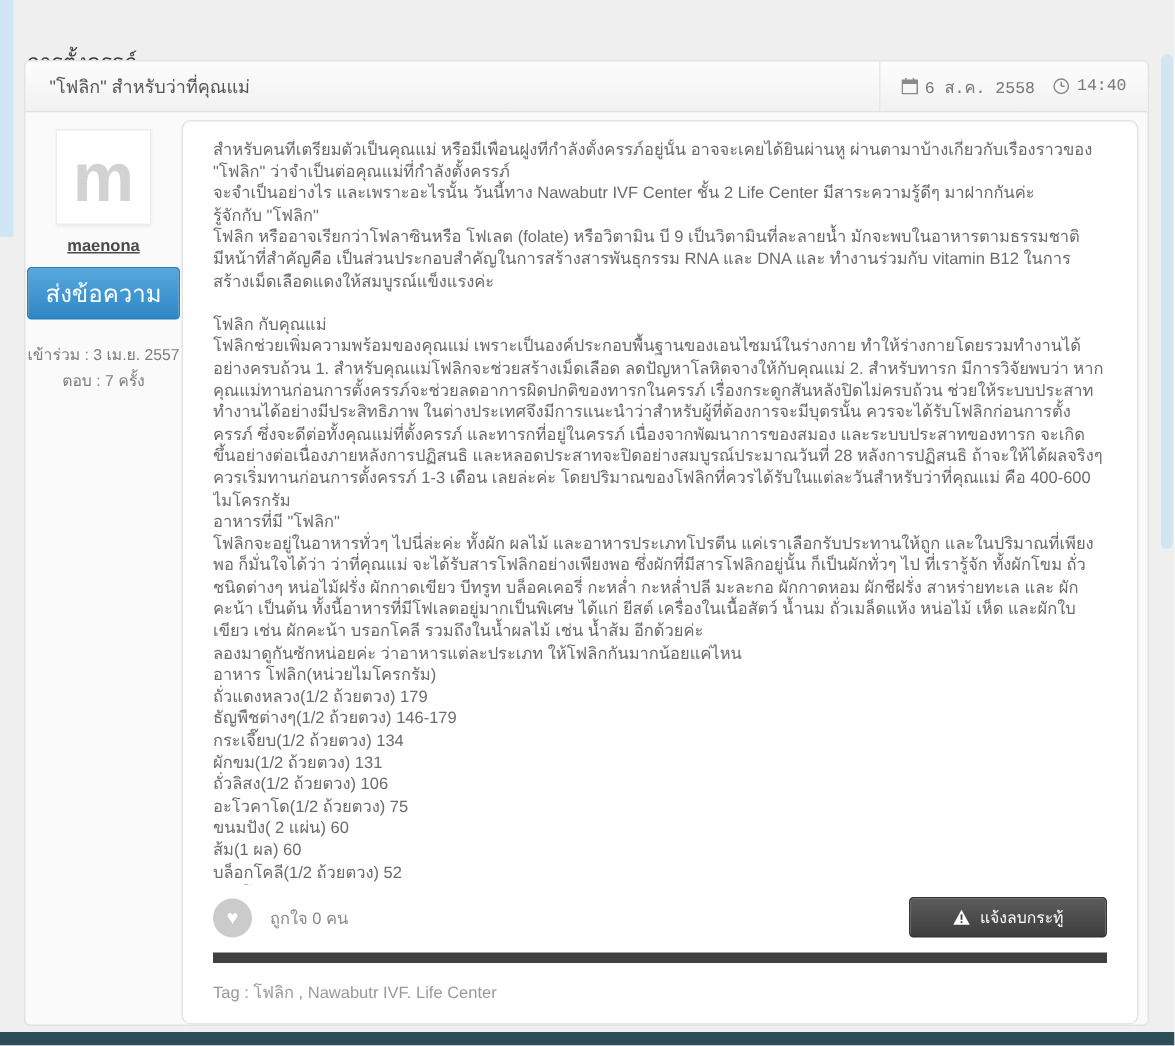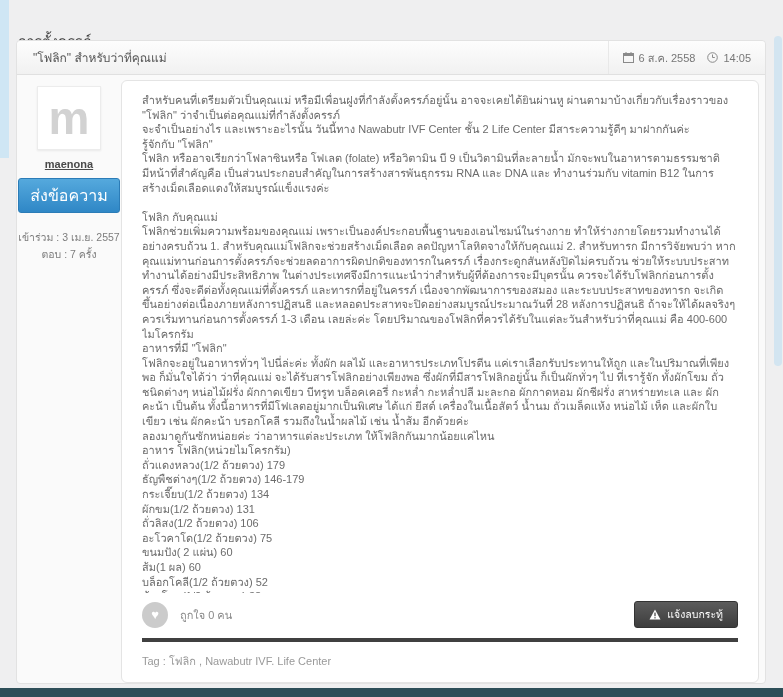--- a/index.html
+++ b/index.html
@@ -19,21 +19,21 @@
     position:absolute; left:16px; top:40px; width:750px; height:644px;
     background:#fafafa; border:1px solid #e2e2e2; border-radius:4px;
   }
   .title-bar {
     height:34px; background:linear-gradient(#fdfdfd,#f1f1f1);
     border-bottom:1px solid #e0e0e0; border-radius:4px 4px 0 0;
     display:flex; align-items:center; justify-content:space-between;
   }
   .post-title { padding-left:16px; font-size:12px; color:#555; }
   .meta { display:flex; align-items:center; gap:12px; padding:0 14px; height:100%;
-          border-left:1px solid #e8e8e8; font-size:11px; color:#777; }
+          border-left:1px solid #e8e8e8; font-size:11px; color:#777;font-family:Liberation Mono, monospace; }
   .meta-item { display:flex; align-items:center; gap:5px; }
   .meta-item svg { display:block; }
 
   .card-body { display:flex; height:608px; }
   .sidebar { width:104px; flex:none; padding-top:11px; text-align:center; }
   .avatar { width:64px; height:64px; background:#fff; border:1px solid #ececec;
             margin:0 auto; display:flex; align-items:center; justify-content:center;
             box-shadow:0 1px 2px rgba(0,0,0,.07); }
   .avatar-letter { font-size:46px; font-weight:bold; color:#d2d2d2; line-height:.8; }
   .username { margin-top:8px; font-size:11px; font-weight:bold; color:#4a4a4a;text-decoration:underline; }
@@ -47,25 +47,25 @@
                  display:flex; flex-direction:column; }
   .post-text { font-size:11px; color:#6b6b6b; line-height:14.6px; white-space:pre-line;
                flex:1; overflow:hidden; }
 
   .actions-row { display:flex; align-items:center; margin-top:8px; flex:none; }
   .like-btn { width:26px; height:26px; border-radius:50%; background:#cbcbcb; border:none;
               display:flex; align-items:center; justify-content:center; color:#fff;
               font-size:13px; cursor:pointer; padding:0; }
   .like-label { margin-left:12px; font-size:11px; color:#8a8a8a; }
   .report-btn { margin-left:auto; background:linear-gradient(#5c5c5c,#3d3d3d); color:#fff;
-                font-size:10.5px; padding:4px 14px; border-radius:3px; border:1px solid #333;
+                font-size:10.5px; padding:4px 28px; border-radius:3px; border:1px solid #333;
                 display:flex; align-items:center; gap:6px; cursor:pointer; }
   .report-btn svg { display:block; }
 
-  .tag-row { border-top:4px solid #404040; margin-top:10px; padding:10px 0 12px;
+  .tag-row { border-top:7px solid #404040; margin-top:10px; padding:10px 0 12px;
              font-size:11px; color:#999; flex:none; }
 
   .bottom-bar { position:absolute; left:0; bottom:0; width:783px; height:9px; background:#2d4e58; }
 </style>
 </head>
 <body>
 
 <div class="left-sliver"></div>
 <div class="scroll-thumb"></div>
 
@@ -88,21 +88,21 @@
         <span>6 ส.ค. 2558</span>
       </span>
       <span class="meta-item">
         <span>
           <svg width="11" height="11" viewBox="0 0 11 11">
               <circle cx="5.5" cy="5.5" r="4.8" fill="none" stroke="#8a8a8a"></circle>
               <line x1="5.5" y1="5.5" x2="5.5" y2="2.5" stroke="#8a8a8a"></line>
               <line x1="5.5" y1="5.5" x2="7.8" y2="5.5" stroke="#8a8a8a"></line>
             </svg>
         </span>
-        <span>14:05</span>
+        <span>14:40</span>
       </span>
     </div>
   </div>
 
   <div class="card-body">
 
     <div class="sidebar">
       <div class="avatar">
         <span class="avatar-letter">m</span>
       </div>

